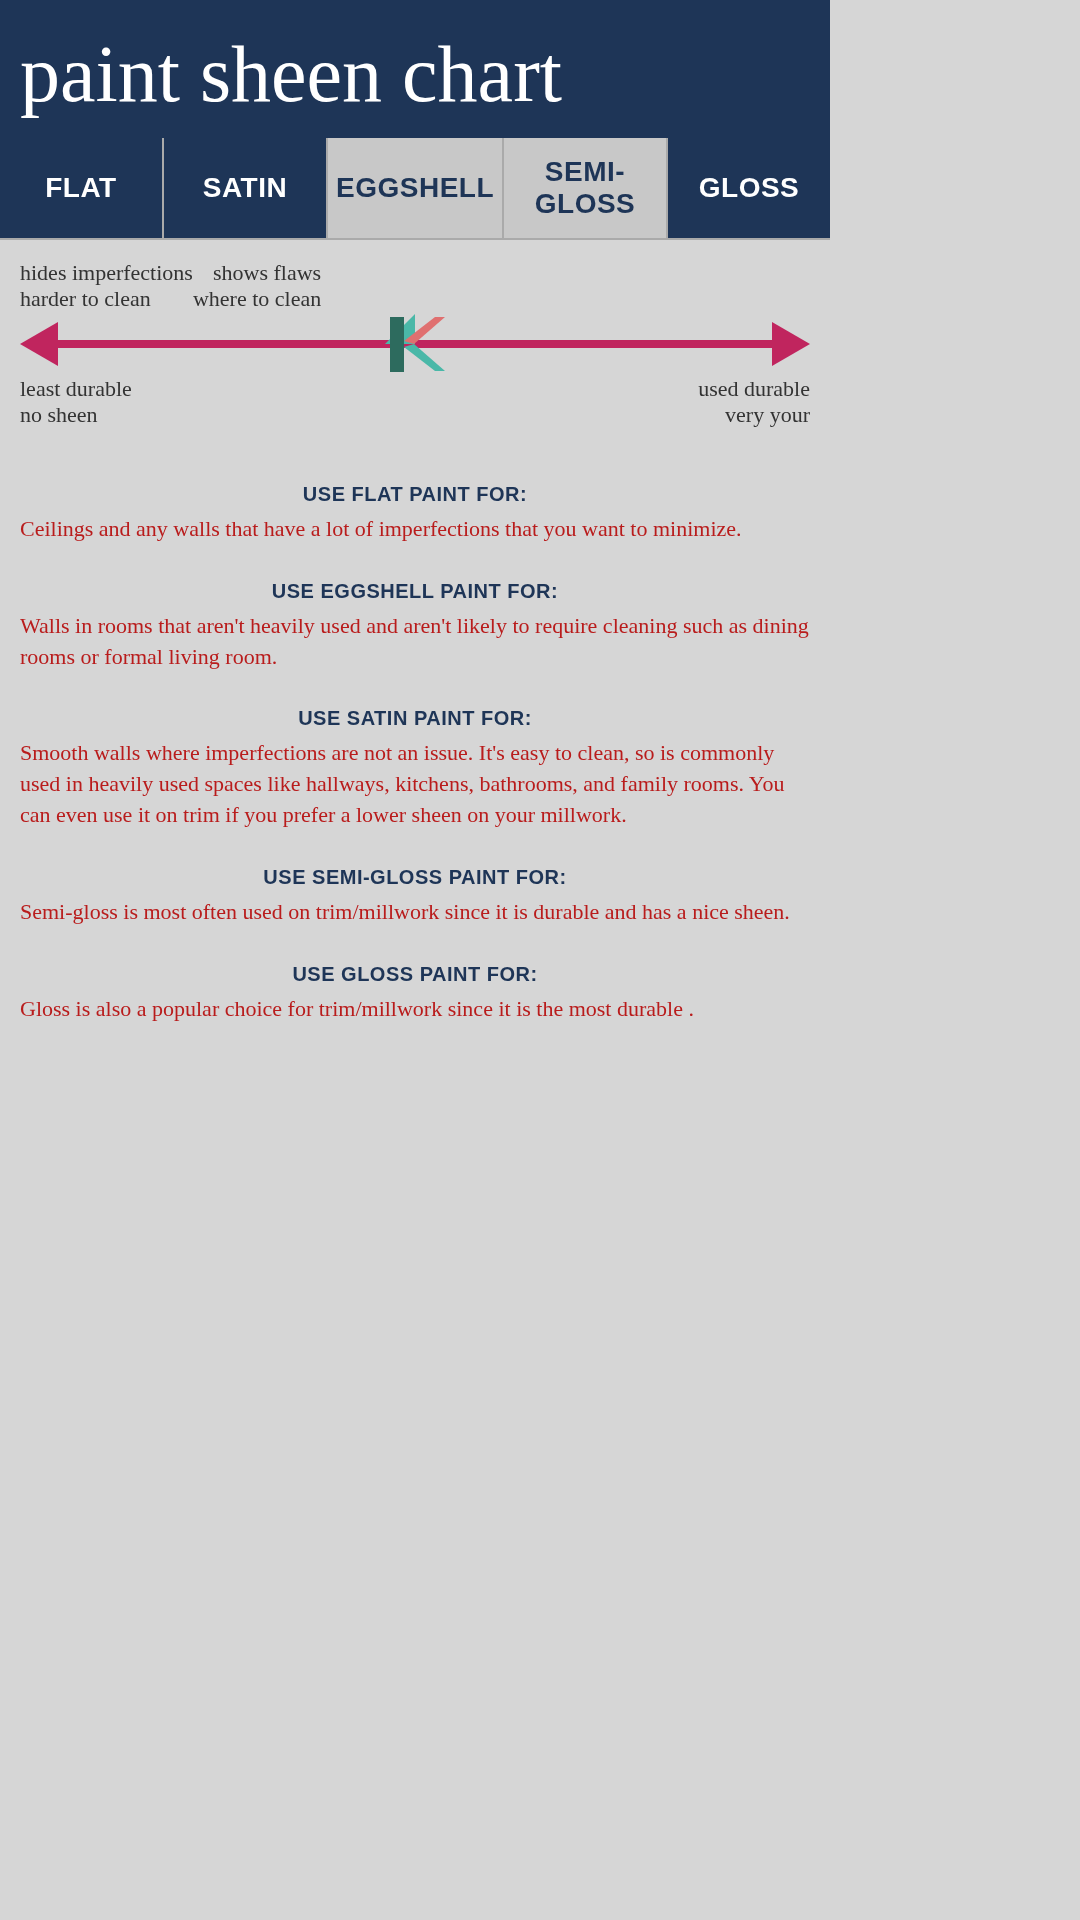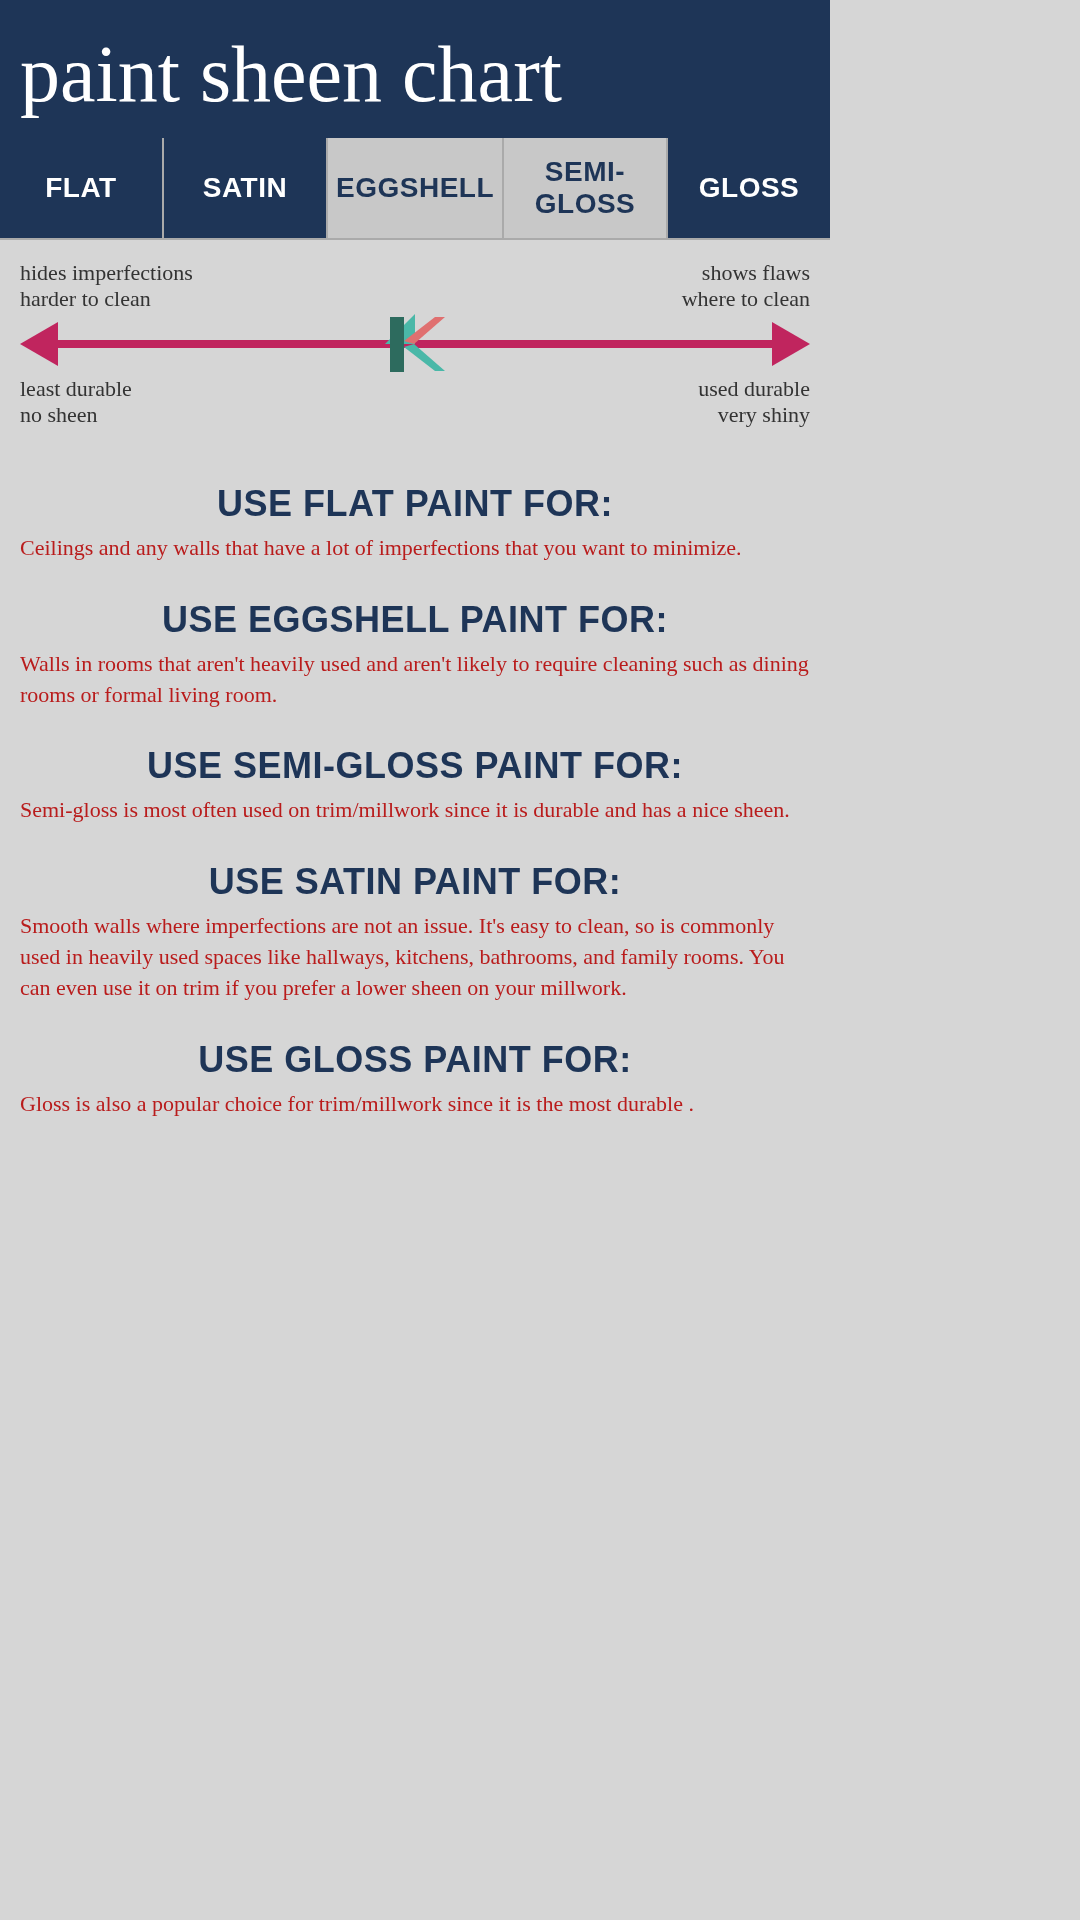--- a/index.html
+++ b/index.html
@@ -65,21 +65,21 @@
 
     
     .scale-section {
       background: #d6d6d6;
       padding: 20px 20px 30px 20px;
       position: relative;
     }
 
     .scale-labels-top {
       display: flex;
-      justify-content: space-between;
+      justify-content: flex-start;
       margin-bottom: 8px;
     }
     .scale-labels-top .left-labels {
       text-align: left;
     }
     .scale-labels-top .right-labels {
       text-align: right;
     }
     .scale-labels-top .left-labels span,
     .scale-labels-top .right-labels span {
@@ -156,21 +156,21 @@
     .info-section {
       background: #d6d6d6;
       padding: 10px 20px 30px 20px;
     }
 
     .paint-use-block {
       margin-bottom: 20px;
     }
 
     .paint-use-title {
-      font-size: 36px;
+      font-size: 20px;
       font-weight: 900;
       color: #1e3557;
       text-align: center;
       text-transform: uppercase;
       font-family: Arial, sans-serif;
       letter-spacing: 0.5px;
       margin-bottom: 8px;
       padding-top: 15px;
     }
 
@@ -241,45 +241,45 @@
     <div class="arrow-right"></div>
   </div>
 
   <div class="scale-labels-bottom">
     <div class="left-labels">
       <span>least durable</span>
       <span>no sheen</span>
     </div>
     <div class="right-labels">
       <span>used durable</span>
-      <span>very shiny</span>
+      <span>very your</span>
     </div>
   </div>
 </div>
 
 <div class="info-section">
 
   <div class="paint-use-block">
     <div class="paint-use-title">USE FLAT PAINT FOR:</div>
     <p class="paint-use-desc">Ceilings and any walls that have a lot of imperfections that you want to minimize.</p>
   </div>
 
   <div class="paint-use-block">
     <div class="paint-use-title">USE EGGSHELL PAINT FOR:</div>
     <p class="paint-use-desc">Walls in rooms that aren't heavily used and aren't likely to require cleaning such as dining rooms or formal living room.</p>
   </div>
 
   <div class="paint-use-block">
+    <div class="paint-use-title">USE SATIN PAINT FOR:</div>
+    <p class="paint-use-desc">Smooth walls where imperfections are not an issue. It's easy to clean, so is commonly used in heavily used spaces like hallways, kitchens, bathrooms, and family rooms. You can even use it on trim if you prefer a lower sheen on your millwork.</p>
+  </div>
+
+  <div class="paint-use-block">
     <div class="paint-use-title">USE SEMI-GLOSS PAINT FOR:</div>
     <p class="paint-use-desc">Semi-gloss is most often used on trim/millwork since it is durable and has a nice sheen.</p>
   </div>
 
   <div class="paint-use-block">
-    <div class="paint-use-title">USE SATIN PAINT FOR:</div>
-    <p class="paint-use-desc">Smooth walls where imperfections are not an issue. It's easy to clean, so is commonly used in heavily used spaces like hallways, kitchens, bathrooms, and family rooms. You can even use it on trim if you prefer a lower sheen on your millwork.</p>
-  </div>
-
-  <div class="paint-use-block">
     <div class="paint-use-title">USE GLOSS PAINT FOR:</div>
     <p class="paint-use-desc">Gloss is also a popular choice for trim/millwork since it is the most durable .</p>
   </div>
 
 </div>
 
 </body></html>

